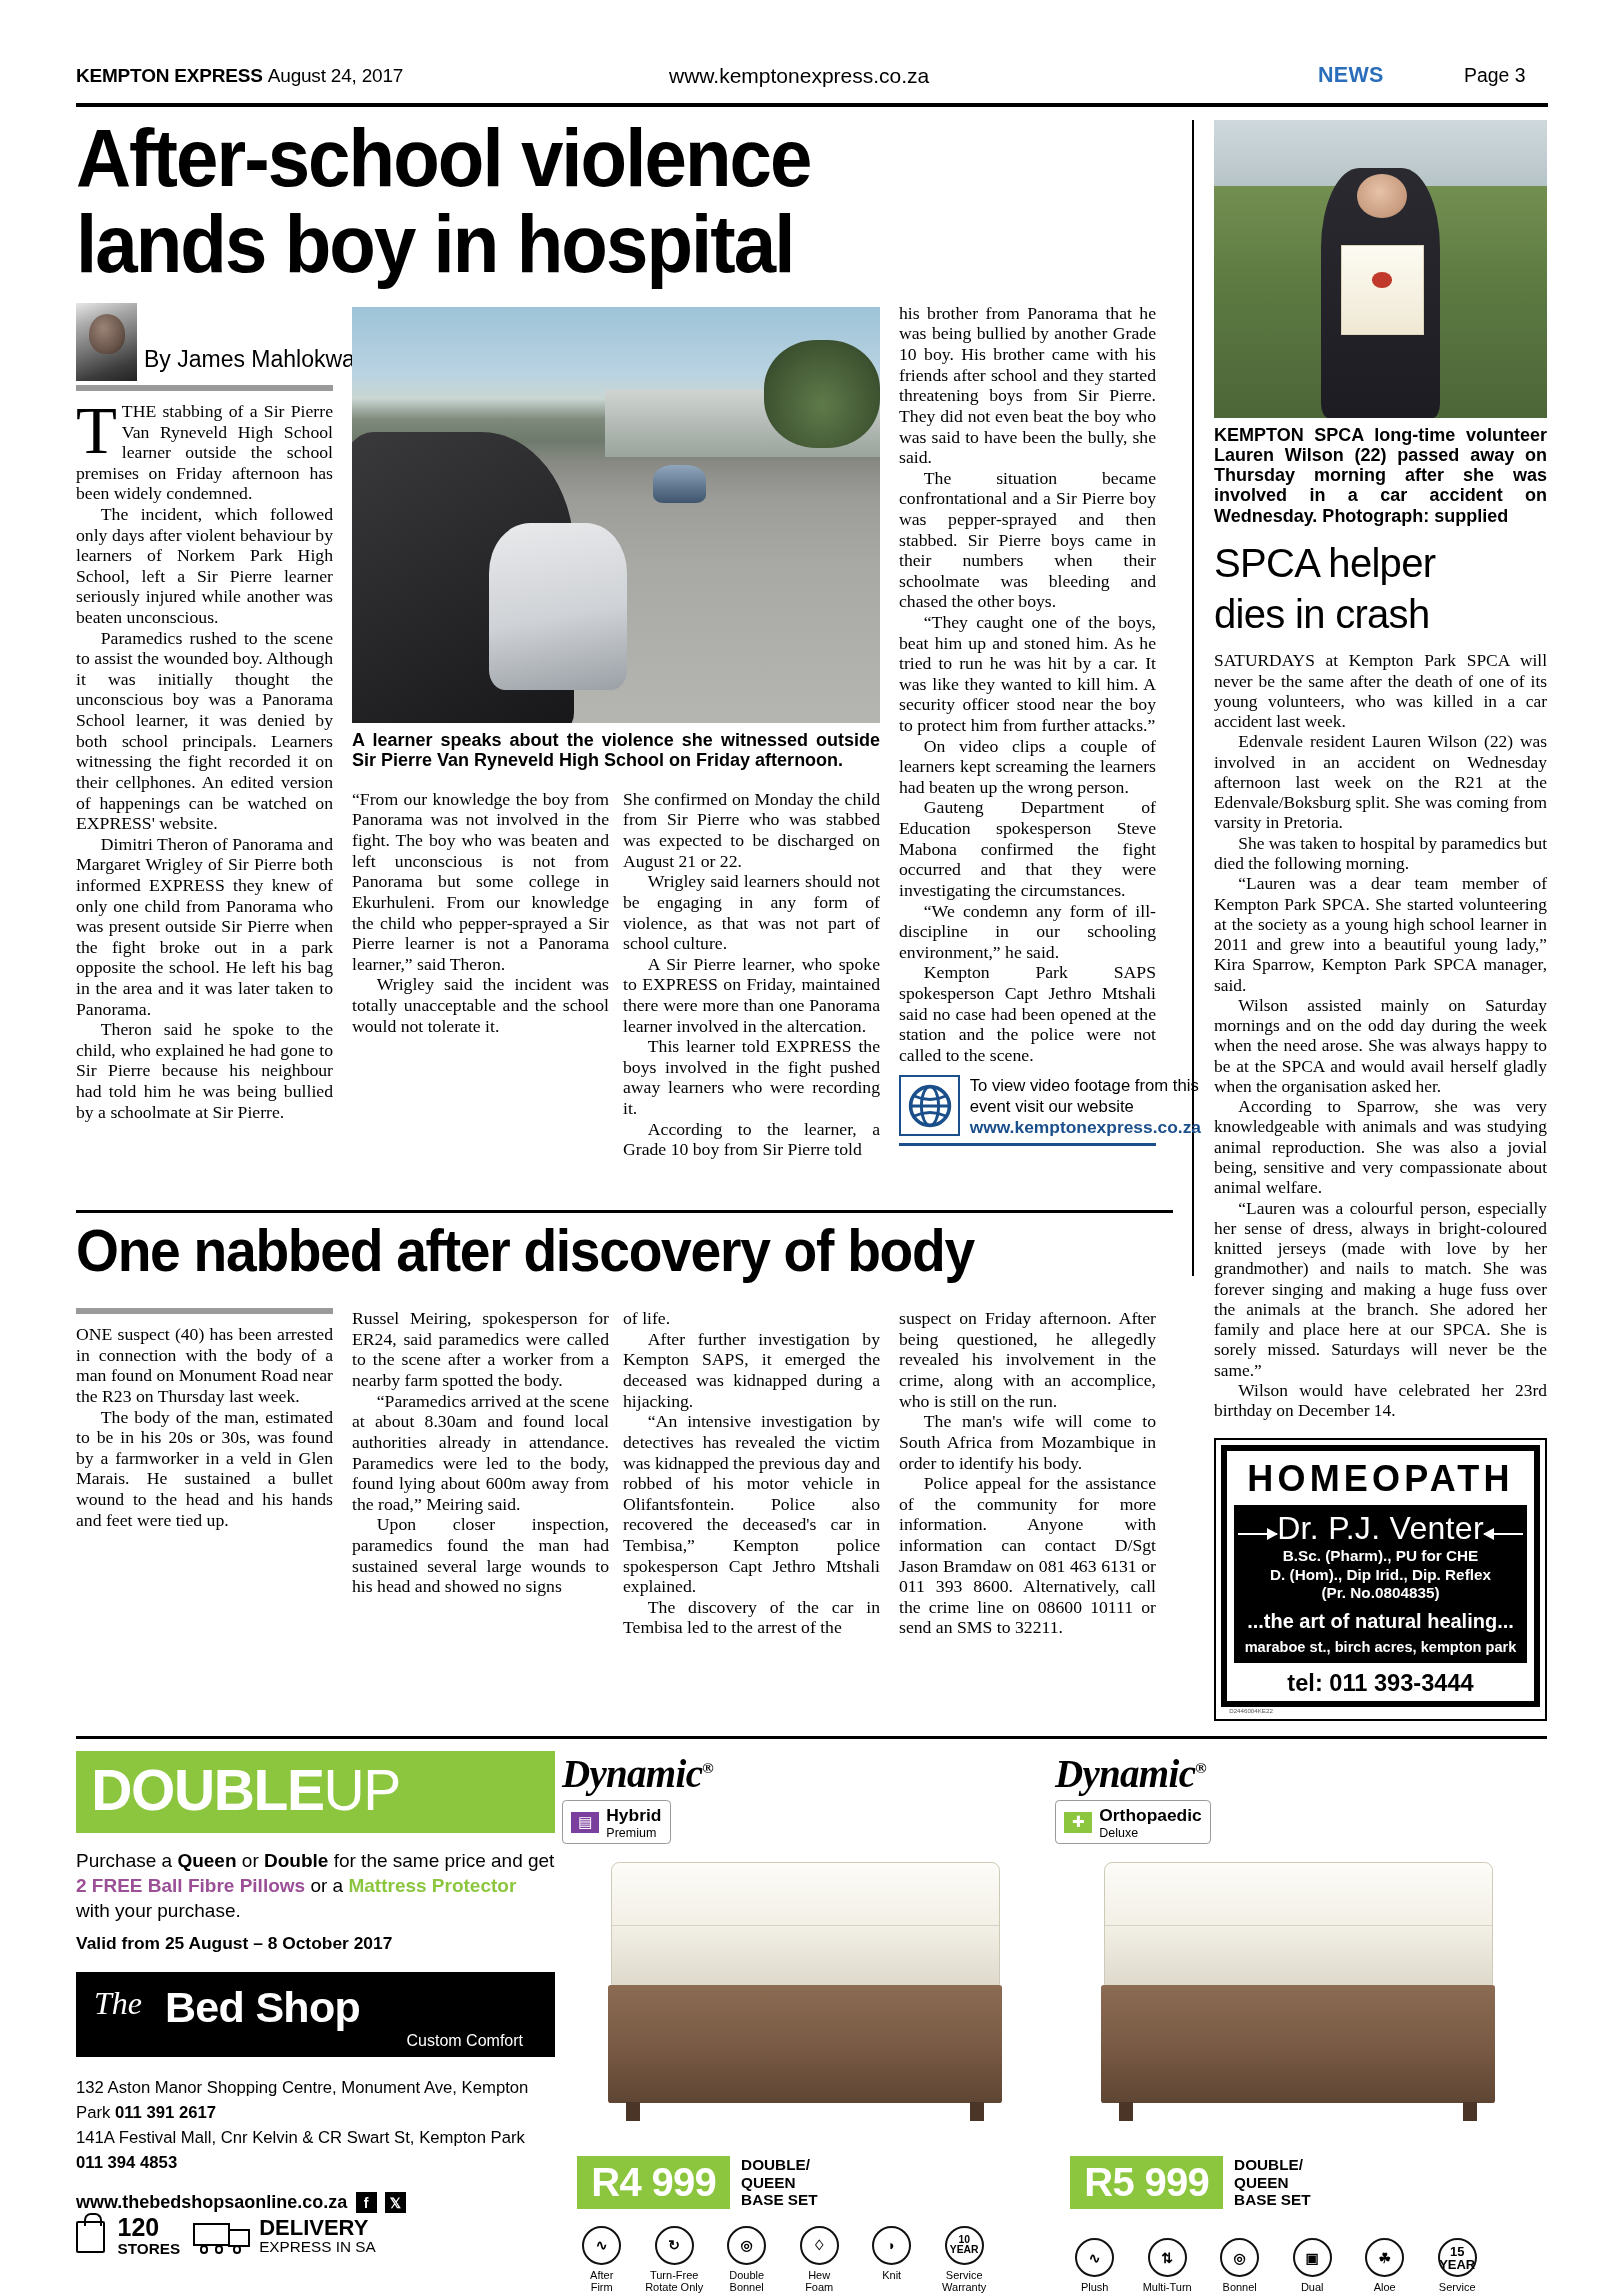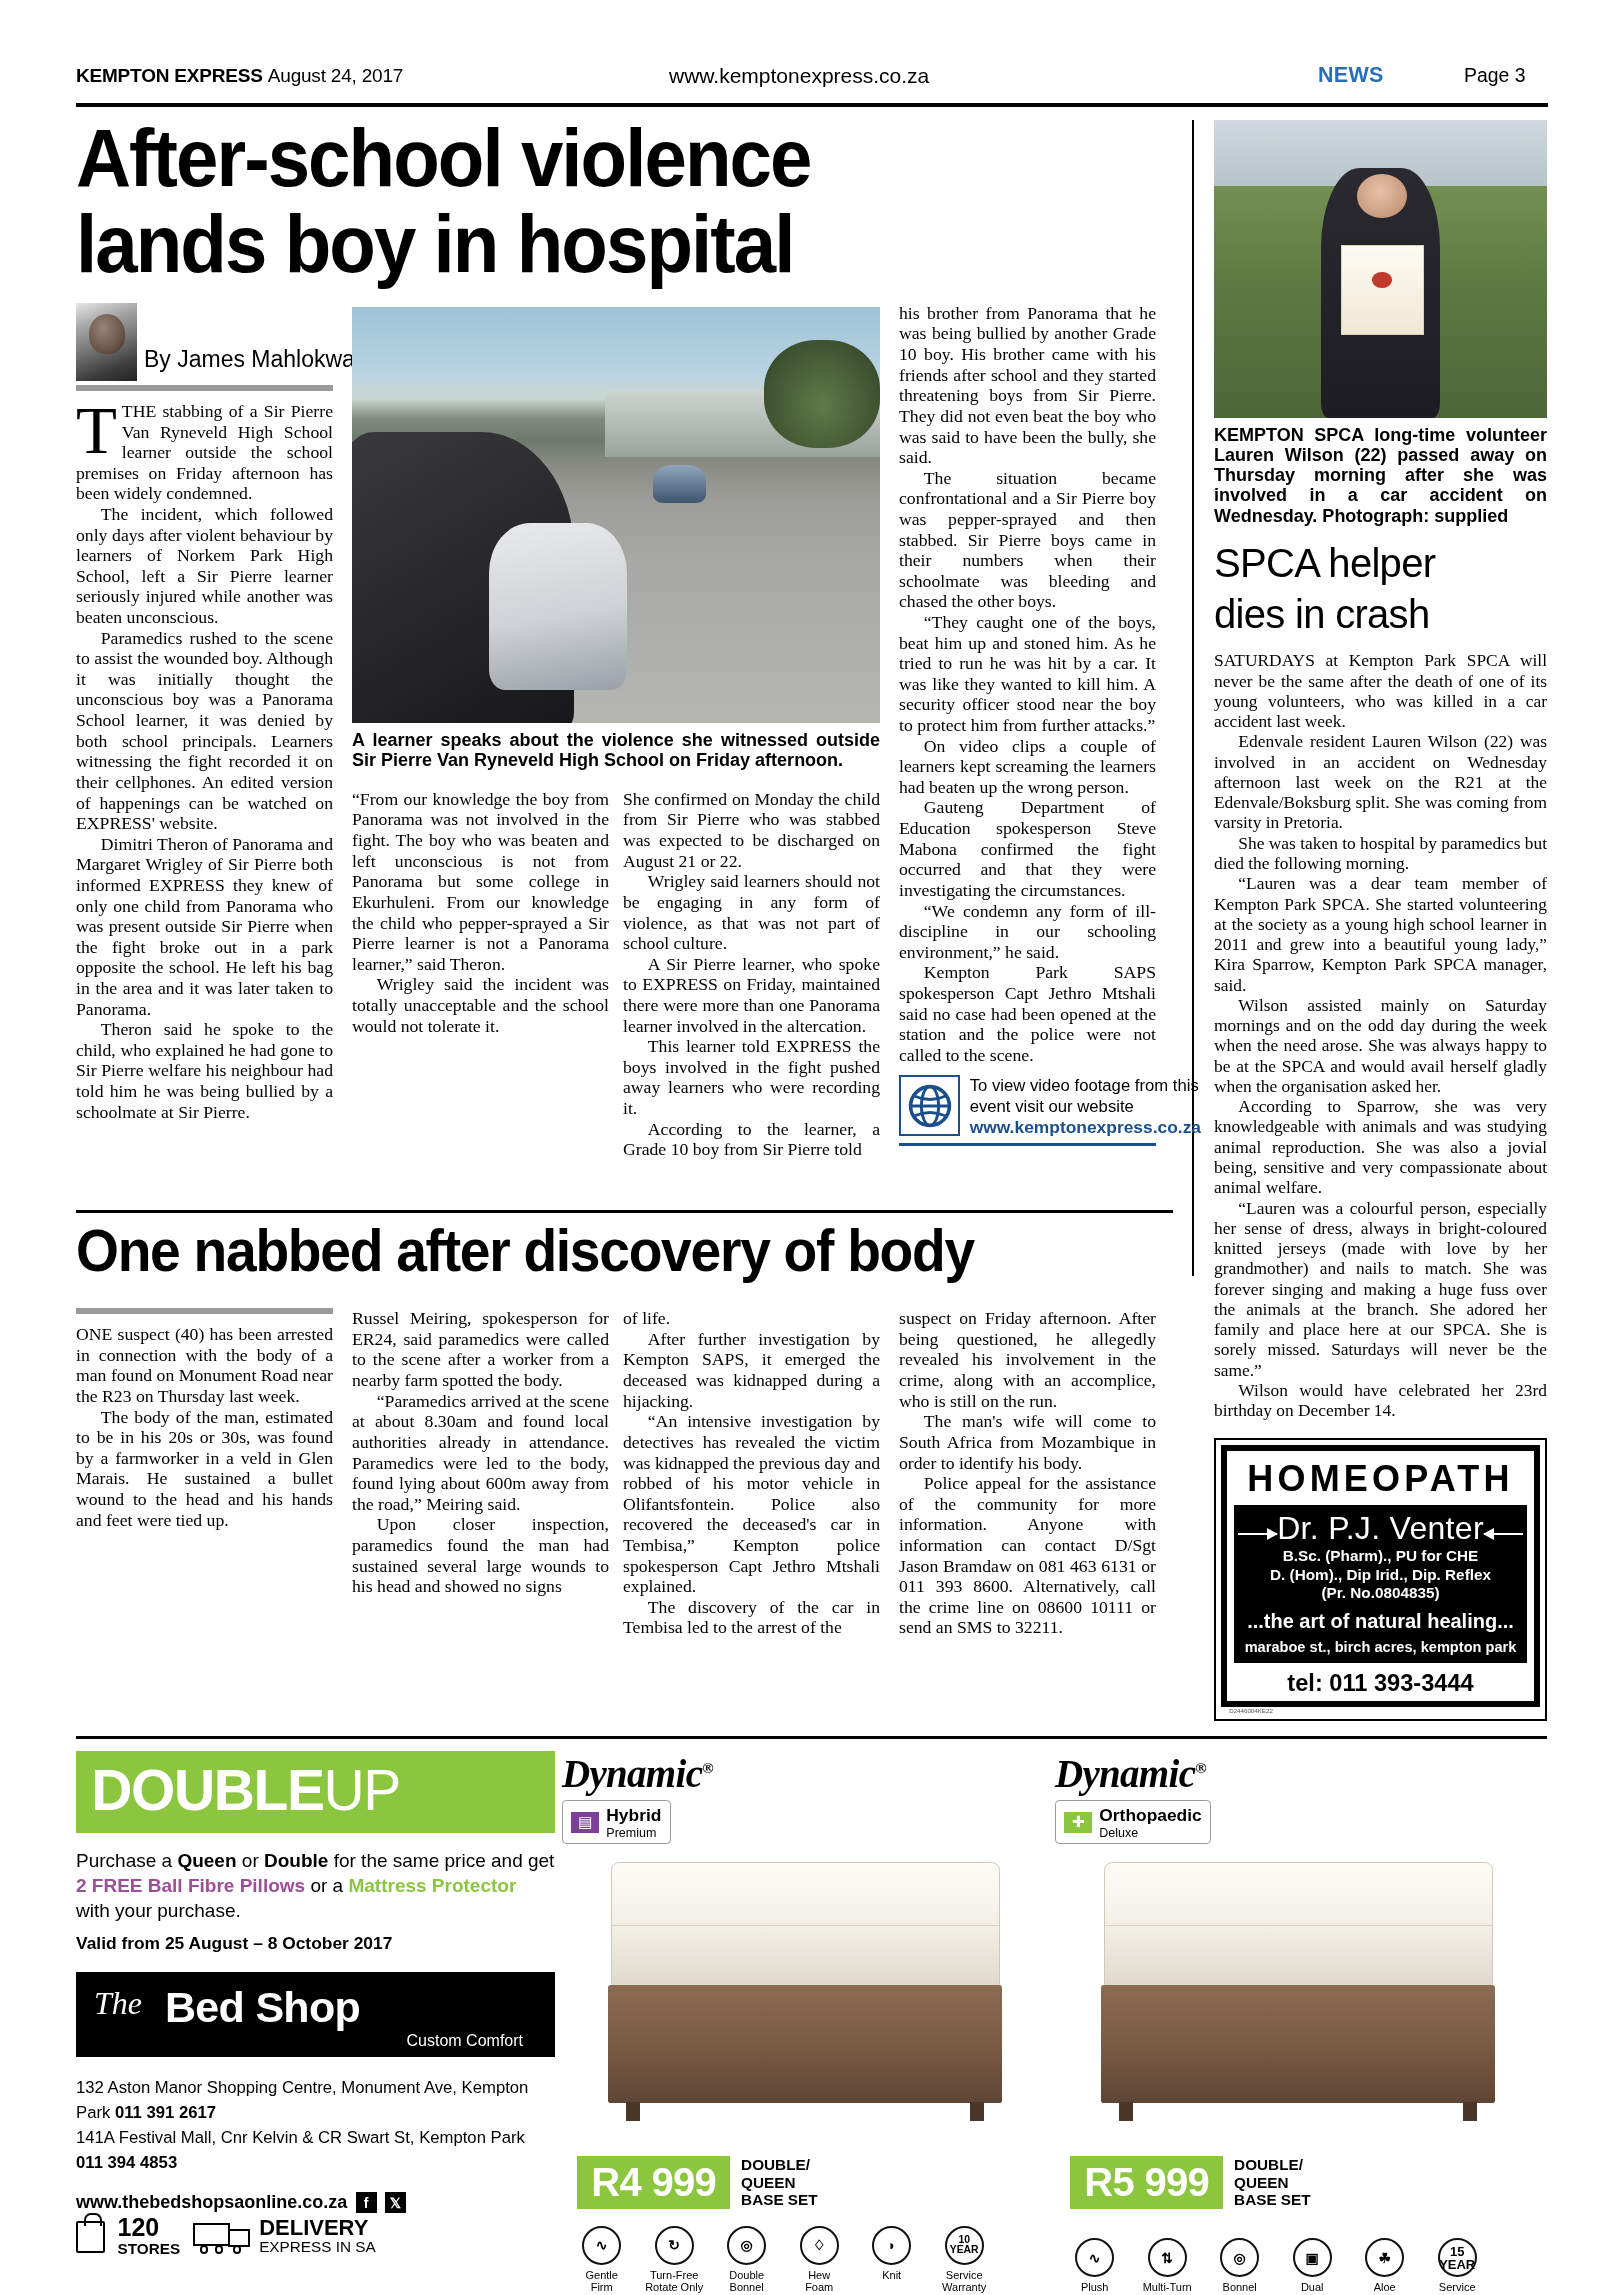--- a/index.html
+++ b/index.html
@@ -277,21 +277,21 @@
           <div class="byline">
             <div class="byline-photo"></div>
             <div class="byline-name">By James Mahlokwane</div>
           </div>
           <div class="byline-rule"></div>
           <div class="col">
             <p class="first"><span class="dropcap">T</span><span>THE stabbing of a Sir Pierre Van Ryneveld High School learner outside the school premises on Friday afternoon has been widely condemned.</span></p>
             <p>The incident, which followed only days after violent behaviour by learners of Norkem Park High School, left a Sir Pierre learner seriously injured while another was beaten unconscious.</p>
             <p>Paramedics rushed to the scene to assist the wounded boy. Although it was initially thought the unconscious boy was a Panorama School learner, it was denied by both school principals. Learners witnessing the fight recorded it on their cellphones. An edited version of happenings can be watched on EXPRESS' website.</p>
             <p>Dimitri Theron of Panorama and Margaret Wrigley of Sir Pierre both informed EXPRESS they knew of only one child from Panorama who was present outside Sir Pierre when the fight broke out in a park opposite the school. He left his bag in the area and it was later taken to Panorama.</p>
-            <p>Theron said he spoke to the child, who explained he had gone to Sir Pierre welfare his neighbour had told him he was being bullied by a schoolmate at Sir Pierre.</p>
+            <p>Theron said he spoke to the child, who explained he had gone to Sir Pierre because his neighbour had told him he was being bullied by a schoolmate at Sir Pierre.</p>
           </div>
         </div>
 
         <div style="position:absolute; left:276px; top:4.2px; width:528px;">
           <div class="photo photo-street" style="height:416px;">
             <div class="bld"></div>
             <div class="tree"></div>
             <div class="car"></div>
           </div>
           <div class="caption-bold">A learner speaks about the violence she witnessed outside Sir Pierre Van Ryneveld High School on Friday afternoon.</div>
@@ -503,21 +503,21 @@
       </div>
       <div class="price-band">
         <span class="price">R4 999</span>
         <span class="price-sub">
           <div>DOUBLE/</div>
           <div>QUEEN</div>
           <div>BASE SET</div>
         </span>
       </div>
       <div class="feat-row">
-        <span class="feat"><span class="circ">∿</span><span class="lbl"><div>Gentle</div><div>Firm</div></span></span>
+        <span class="feat"><span class="circ">∿</span><span class="lbl"><div>After</div><div>Firm</div></span></span>
         <span class="feat"><span class="circ">↻</span><span class="lbl"><div>Turn-Free</div><div>Rotate Only</div></span></span>
         <span class="feat"><span class="circ">◎</span><span class="lbl"><div>Double</div><div>Bonnel</div><div>Coil</div></span></span>
         <span class="feat"><span class="circ">♢</span><span class="lbl"><div>Hew</div><div>Foam</div></span></span>
         <span class="feat"><span class="circ">◗</span><span class="lbl"><div>Knit</div></span></span>
         <span class="feat"><span class="circ" style="font-size:10.4px;line-height:1;">10<br>YEAR</span><span class="lbl"><div>Service</div><div>Warranty</div></span></span>
       </div>
     </div>
 
     <div class="bed-panel p2">
       <div class="dyn-logo"><span>Dynamic</span><span class="dyn-sup">®</span></div>

